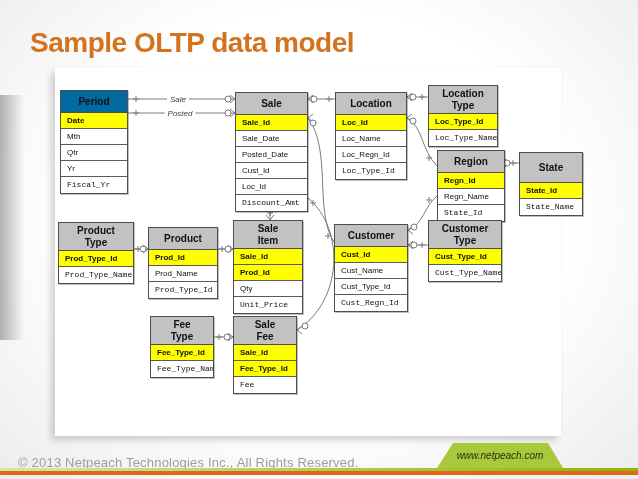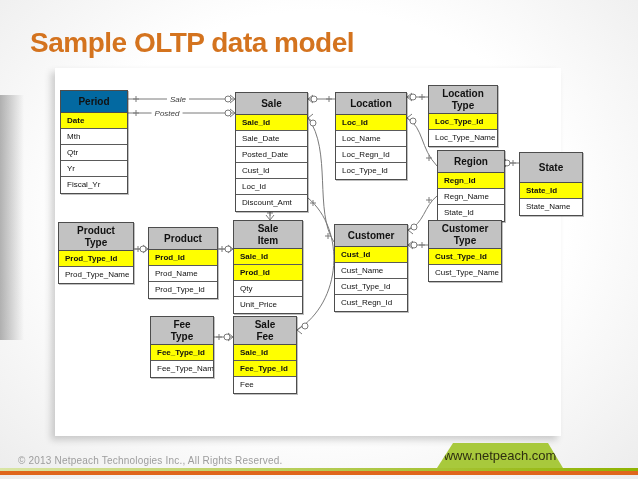--- a/index.html
+++ b/index.html
@@ -32,34 +32,34 @@
     background:#c2c2c2;border-bottom:1px solid #4d4d4d;
     display:flex;align-items:center;justify-content:center;text-align:center;
     font-size:10px;font-weight:bold;color:#111;line-height:1.15;
     box-sizing:border-box;
   }
   .entity-field{
     height:16px;line-height:15px;box-sizing:border-box;
     border-bottom:1px solid #5a5a5a;background:#fff;
     font-size:8px;color:#111;padding-left:6px;white-space:nowrap;overflow:hidden;
   }
-  .entity-field:last-child{border-bottom:none;}
+  .entity-field:last-child{border-bottom:none;font-family:Liberation Mono, monospace;}
   .entity-field.key{background:#ffff00;font-weight:bold;}
   .rel-label{
     position:absolute;transform:translate(-50%,-50%);
     font-size:8px;font-style:italic;color:#3c3c3c;background:#fff;padding:0 3px;
   }
   #footer-copyright{
-    position:absolute;left:18px;top:455px;font-size:10px;letter-spacing:.2px;
+    position:absolute;left:18px;top:455px;font-size:13px;letter-spacing:.2px;
   }
   #footer-tab{
     position:absolute;left:437px;top:443px;width:126px;height:25px;
     clip-path:polygon(16px 0, 111px 0, 126px 25px, 0 25px);
     display:flex;align-items:center;justify-content:center;
-    font-size:13px;color:#2e2e10;font-weight:normal;
+    font-size:10px;color:#2e2e10;font-weight:normal;font-style:italic;
   }
   #bar-green{
     position:absolute;left:0;top:468px;width:638px;height:3px;
     background:linear-gradient(to right,#d9e5a6,#8fb301);
   }
   #bar-orange{position:absolute;left:0;top:471px;width:638px;height:4px;}
 </style>
 </head>
 <body>
 
@@ -202,21 +202,21 @@
       </div>
       <div class="entity" style="left: 233px; top: 316px; width: 64px;">
         <div class="entity-header" style="height: 28px; background: rgb(194, 194, 194); flex-direction: column;">Sale<br>Fee</div>
         <div class="entity-field key">Sale_Id</div>
         <div class="entity-field key">Fee_Type_Id</div>
         <div class="entity-field">Fee</div>
       </div>
     </div>
   <div id="label-layer">
       <div class="rel-label" style="left: 178px; top: 99px;">Sale</div>
-      <div class="rel-label" style="left: 167px; top: 113px;">Posted</div>
+      <div class="rel-label" style="left: 180px; top: 113px;">Posted</div>
     </div>
 
   <div id="footer-copyright" style="color: rgb(157, 157, 157);">© 2013 Netpeach Technologies Inc., All Rights Reserved.</div>
   <div id="footer-tab" style="background: rgb(168, 201, 60);">
     <span>www.netpeach.com</span>
   </div>
   <div id="bar-green"></div>
   <div id="bar-orange" style="background: rgb(223, 102, 28);"></div>
 </div>
 

